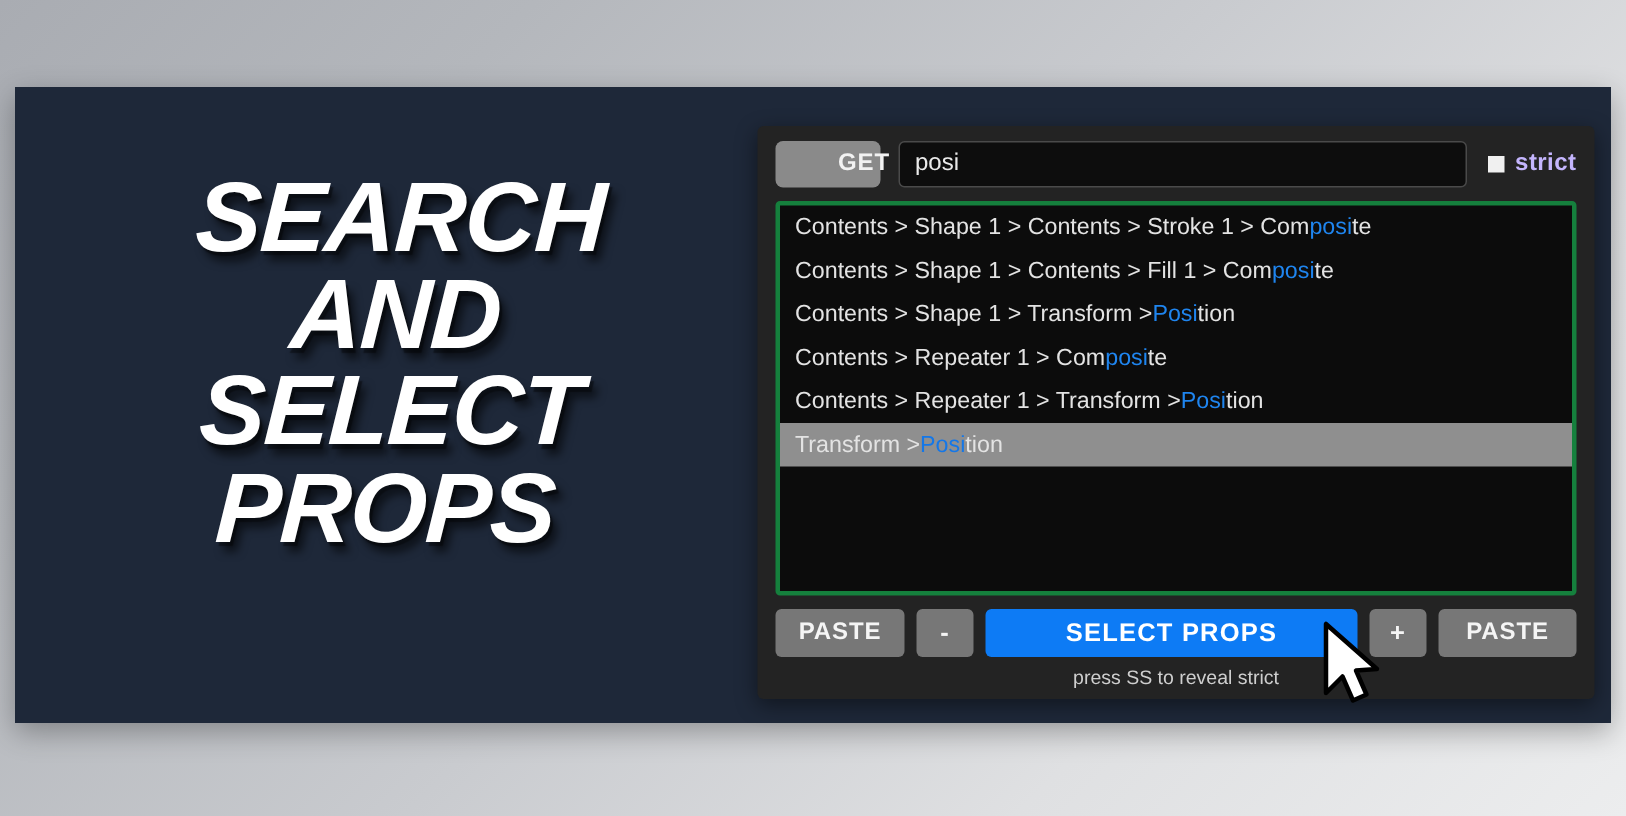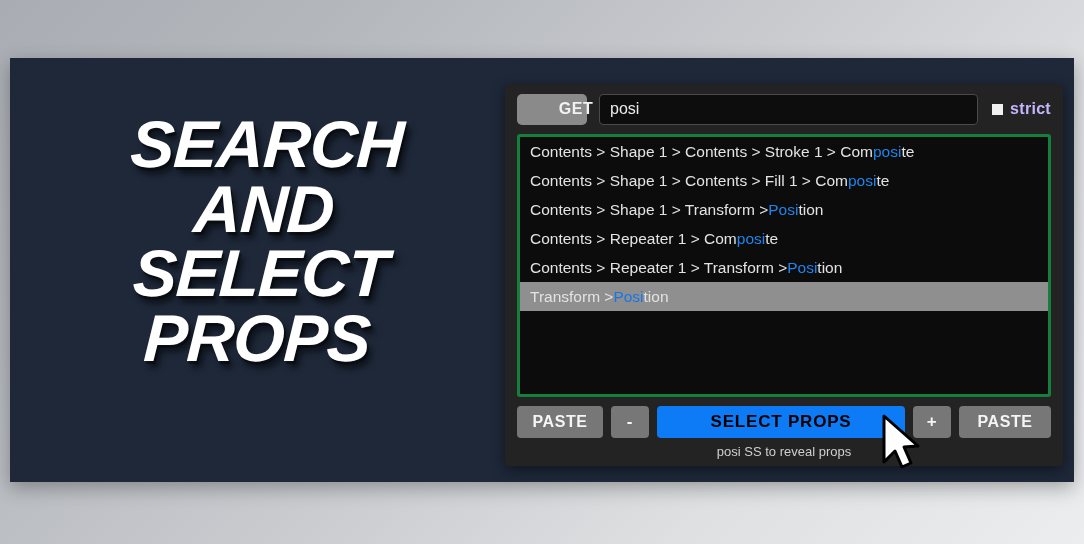--- a/index.html
+++ b/index.html
@@ -143,21 +143,21 @@
     display:flex; align-items:center; justify-content:center;
     cursor:pointer;
   }
   #copy-button  { width:86px; flex:none; }
   #minus-button { width:38px; flex:none; font-size:17px; }
   #plus-button  { width:38px; flex:none; font-size:17px; }
   #paste-button { width:92px; flex:none; }
   #select-props-button {
     flex:1 1 auto;
     background:#0d7bf5;
-    color:#000000;
+    color:#ffffff;
     font-size:17px;
     letter-spacing:.8px;
   }
 
   #hint {
     position:absolute;
     left:12px; top:360px;
     width:534px;
     text-align:center;
     color:#cfcfcf;
@@ -231,20 +231,20 @@
       </div>
 
     <div id="actions">
       <div class="btn" id="copy-button">PASTE</div>
       <div class="btn" id="minus-button">-</div>
       <div class="btn" id="select-props-button">SELECT PROPS</div>
       <div class="btn" id="plus-button">+</div>
       <div class="btn" id="paste-button">PASTE</div>
     </div>
 
-    <div id="hint">posi SS to reveal props</div>
+    <div id="hint">press SS to reveal strict</div>
   </div>
 
   <svg id="cursor" viewBox="0 0 44 62">
     <path d="M6 4 L6 50 L17 39 L24 55 L33 51 L26 35 L40 34 Z" fill="#ffffff" stroke="#000000" stroke-width="3" stroke-linejoin="round"></path>
   </svg>
 
 </div>
 
 </body></html>

